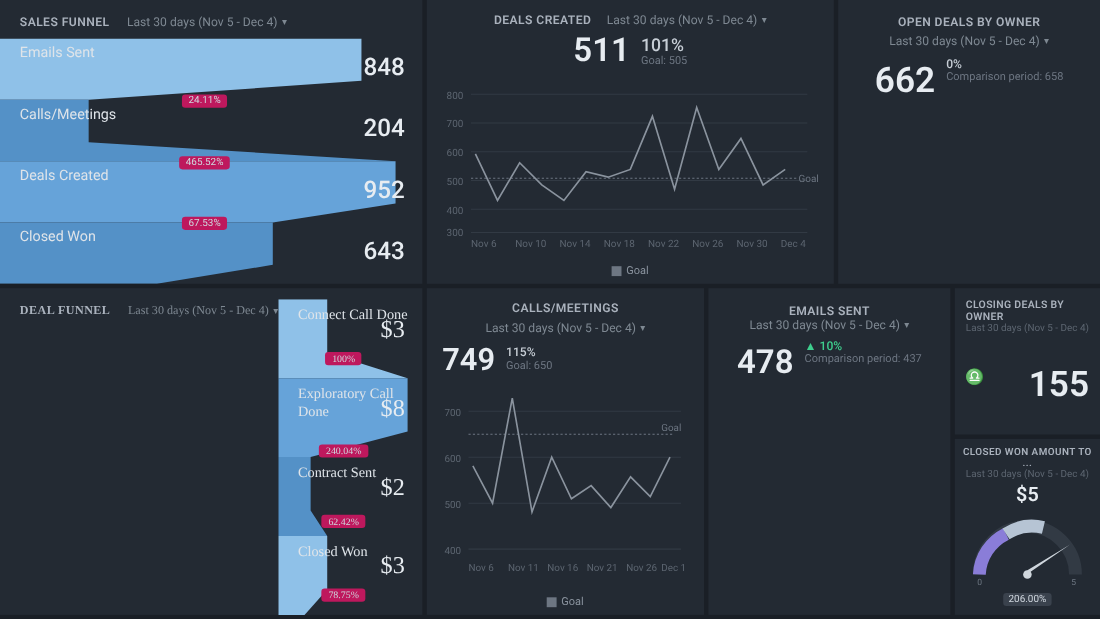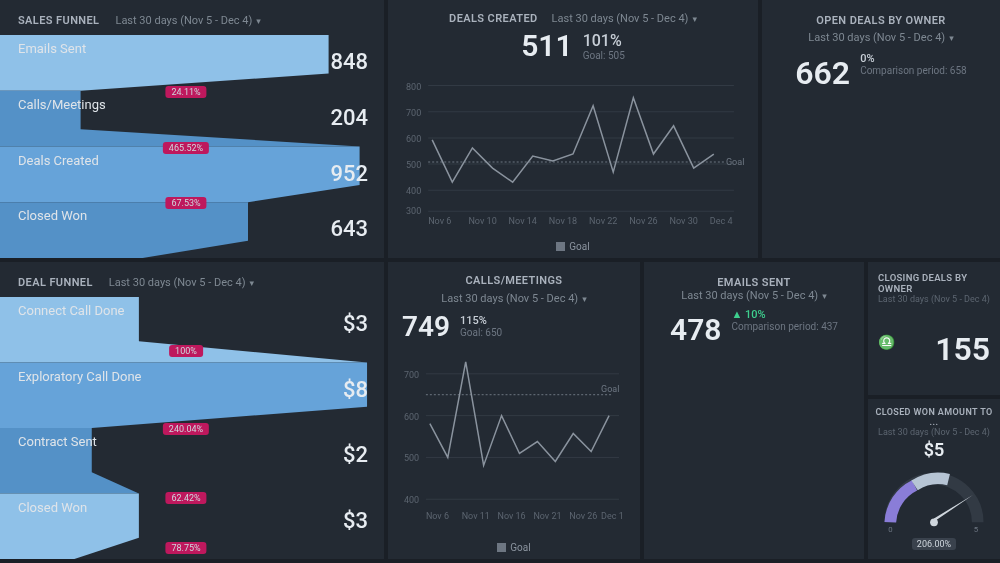--- a/index.html
+++ b/index.html
@@ -39,21 +39,21 @@
 
   .open-card { flex: 1; height: 100%; padding: 14px; display: flex; flex-direction: column; align-items: center; }
   .open-card .card-title { text-align: center; }
   .open-card .period { margin-top: 4px; }
   .open-card .big { font-size: 32px; margin-top: 10px; }
   .open-card .sidebuy { display: flex; gap: 10px; align-items: flex-start; justify-content: space-between; }
   .open-card .pct { color: #c7ced6; font-size: 11px; font-weight: 500; margin-top: 8px; }
 
   
   .row2 { height: 297px; }
-  .funnel2-card { width: 384px; height: 100%; padding: 10px 12px 0 0; display: flex; flex-direction: column; }
+  .funnel2-card { width: 384px; height: 100%; padding: 10px 12px 0 0; display: flex; flex-direction: row; font-family: Liberation Serif, serif; }
   .funnel2-stage { position: relative; height: 25%; }
 
   .calls-card { width: 252px; height: 100%; padding: 12px 14px 4px; display: flex; flex-direction: column; }
   .calls-header { text-align: center; }
   .calls-header .card-title { display:block; text-align:center; }
   .calls-header .period { justify-content:center; margin-top: 2px; }
   .calls-stat { display: flex; align-items: flex-start; gap: 10px; margin-top: 4px; }
   .calls-stat .big { font-size: 28px; }
   .calls-stat .pct { color: #c7ced6; font-size: 11px; font-weight:500; margin-top:4px;}
 
@@ -212,21 +212,21 @@
         <span class="funnel-label">Connect Call Done</span>
         <span class="funnel-value">$3</span>
         <span class="funnel-pct" style="top:48px">100%</span>
       </div>
       <div class="funnel2-stage">
         <span class="funnel-pct" style="top:60px">240.04%</span>
         <span class="funnel-label">Exploratory Call Done</span>
         <span class="funnel-value">$8</span>
       </div>
       <div class="funnel2-stage">
-        <span class="funnel-pct" style="top:64px">62.42%</span>
+        <span class="funnel-pct" style="top:52px">62.42%</span>
         <span class="funnel-label">Contract Sent</span>
         <span class="funnel-value">$2</span>
       </div>
       <div class="funnel2-stage">
         <span class="funnel-pct" style="top:48px">78.75%</span>
         <span class="funnel-label">Closed Won</span>
         <span class="funnel-value">$3</span>
       </div>
     </div>
   </div>

